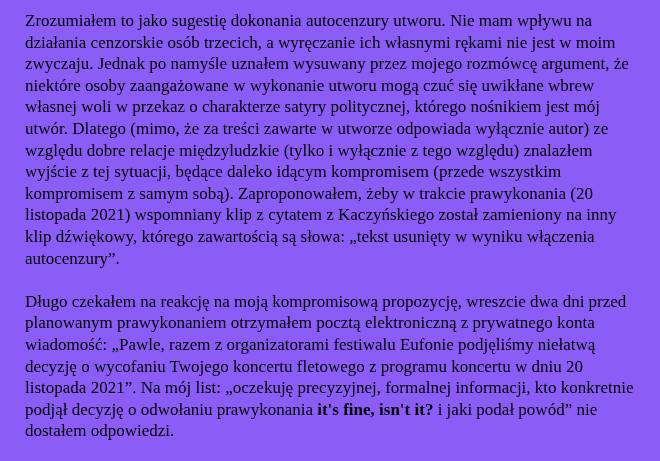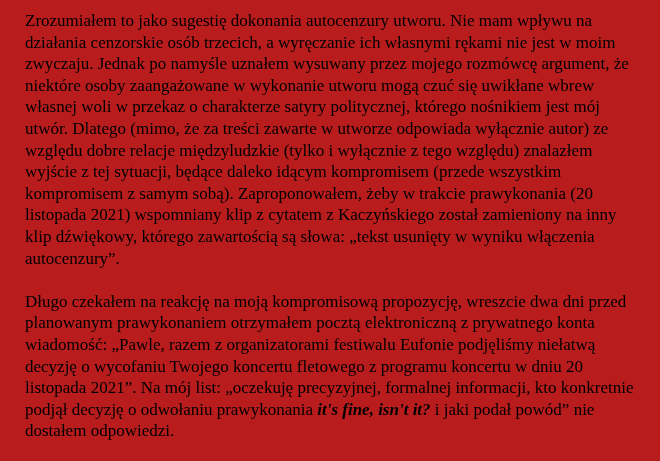--- a/index.html
+++ b/index.html
@@ -4,41 +4,40 @@
 <style>
   html, body {
     margin: 0;
     padding: 0;
     background: #ffffff;
   }
   .page {
     position: relative;
     width: 660px;
     height: 461px;
-    background: #b91c1c;
+    background: #8b5cf6;
     overflow: hidden;
     box-sizing: border-box;
     padding: 10px 22px 0 25px;
   }
   .doc-text {
     font-family: "Liberation Serif", "DejaVu Serif", serif;
     font-size: 17px;
     line-height: 21.6px;
     color: #000000;
     text-align: left;
   }
   .para {
     margin: 0 0 21.6px 0;
   }
   .seg-normal {
     font-style: normal;
     font-weight: normal;
   }
   .seg-bold-italic {
-    font-style: italic;
     font-weight: bold;
   }
 </style>
 </head>
 <body>
 
 <div class="page">
   <div class="doc-text">
 
     <p class="para"><span class="seg-normal">Zrozumiałem to jako sugestię dokonania autocenzury utworu. Nie mam wpływu na działania cenzorskie osób trzecich, a wyręczanie ich własnymi rękami nie jest w moim zwyczaju. Jednak po namyśle uznałem wysuwany przez mojego rozmówcę argument, że niektóre osoby zaangażowane w wykonanie utworu mogą czuć się uwikłane wbrew własnej woli w przekaz o charakterze satyry politycznej, którego nośnikiem jest mój utwór. Dlatego (mimo, że  za treści zawarte w utworze odpowiada wyłącznie autor) ze względu dobre relacje międzyludzkie (tylko i wyłącznie z tego względu) znalazłem wyjście z tej sytuacji, będące daleko idącym kompromisem (przede wszystkim kompromisem z samym sobą). Zaproponowałem, żeby w trakcie prawykonania (20 listopada 2021) wspomniany klip z cytatem z Kaczyńskiego został zamieniony na inny klip dźwiękowy, którego zawartością są słowa: „tekst usunięty w wyniku włączenia autocenzury”.</span></p>

